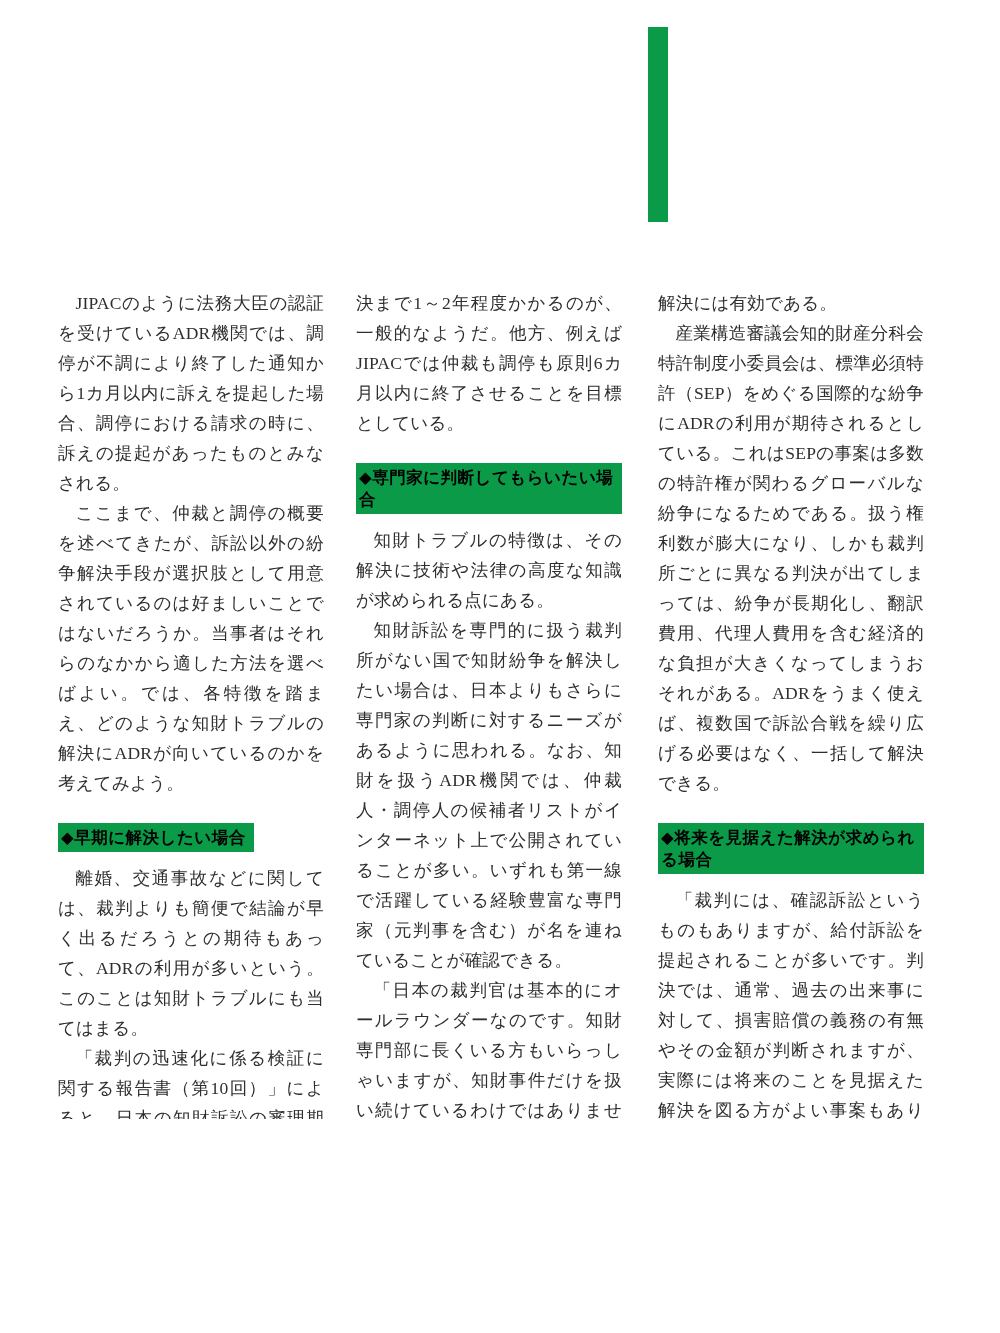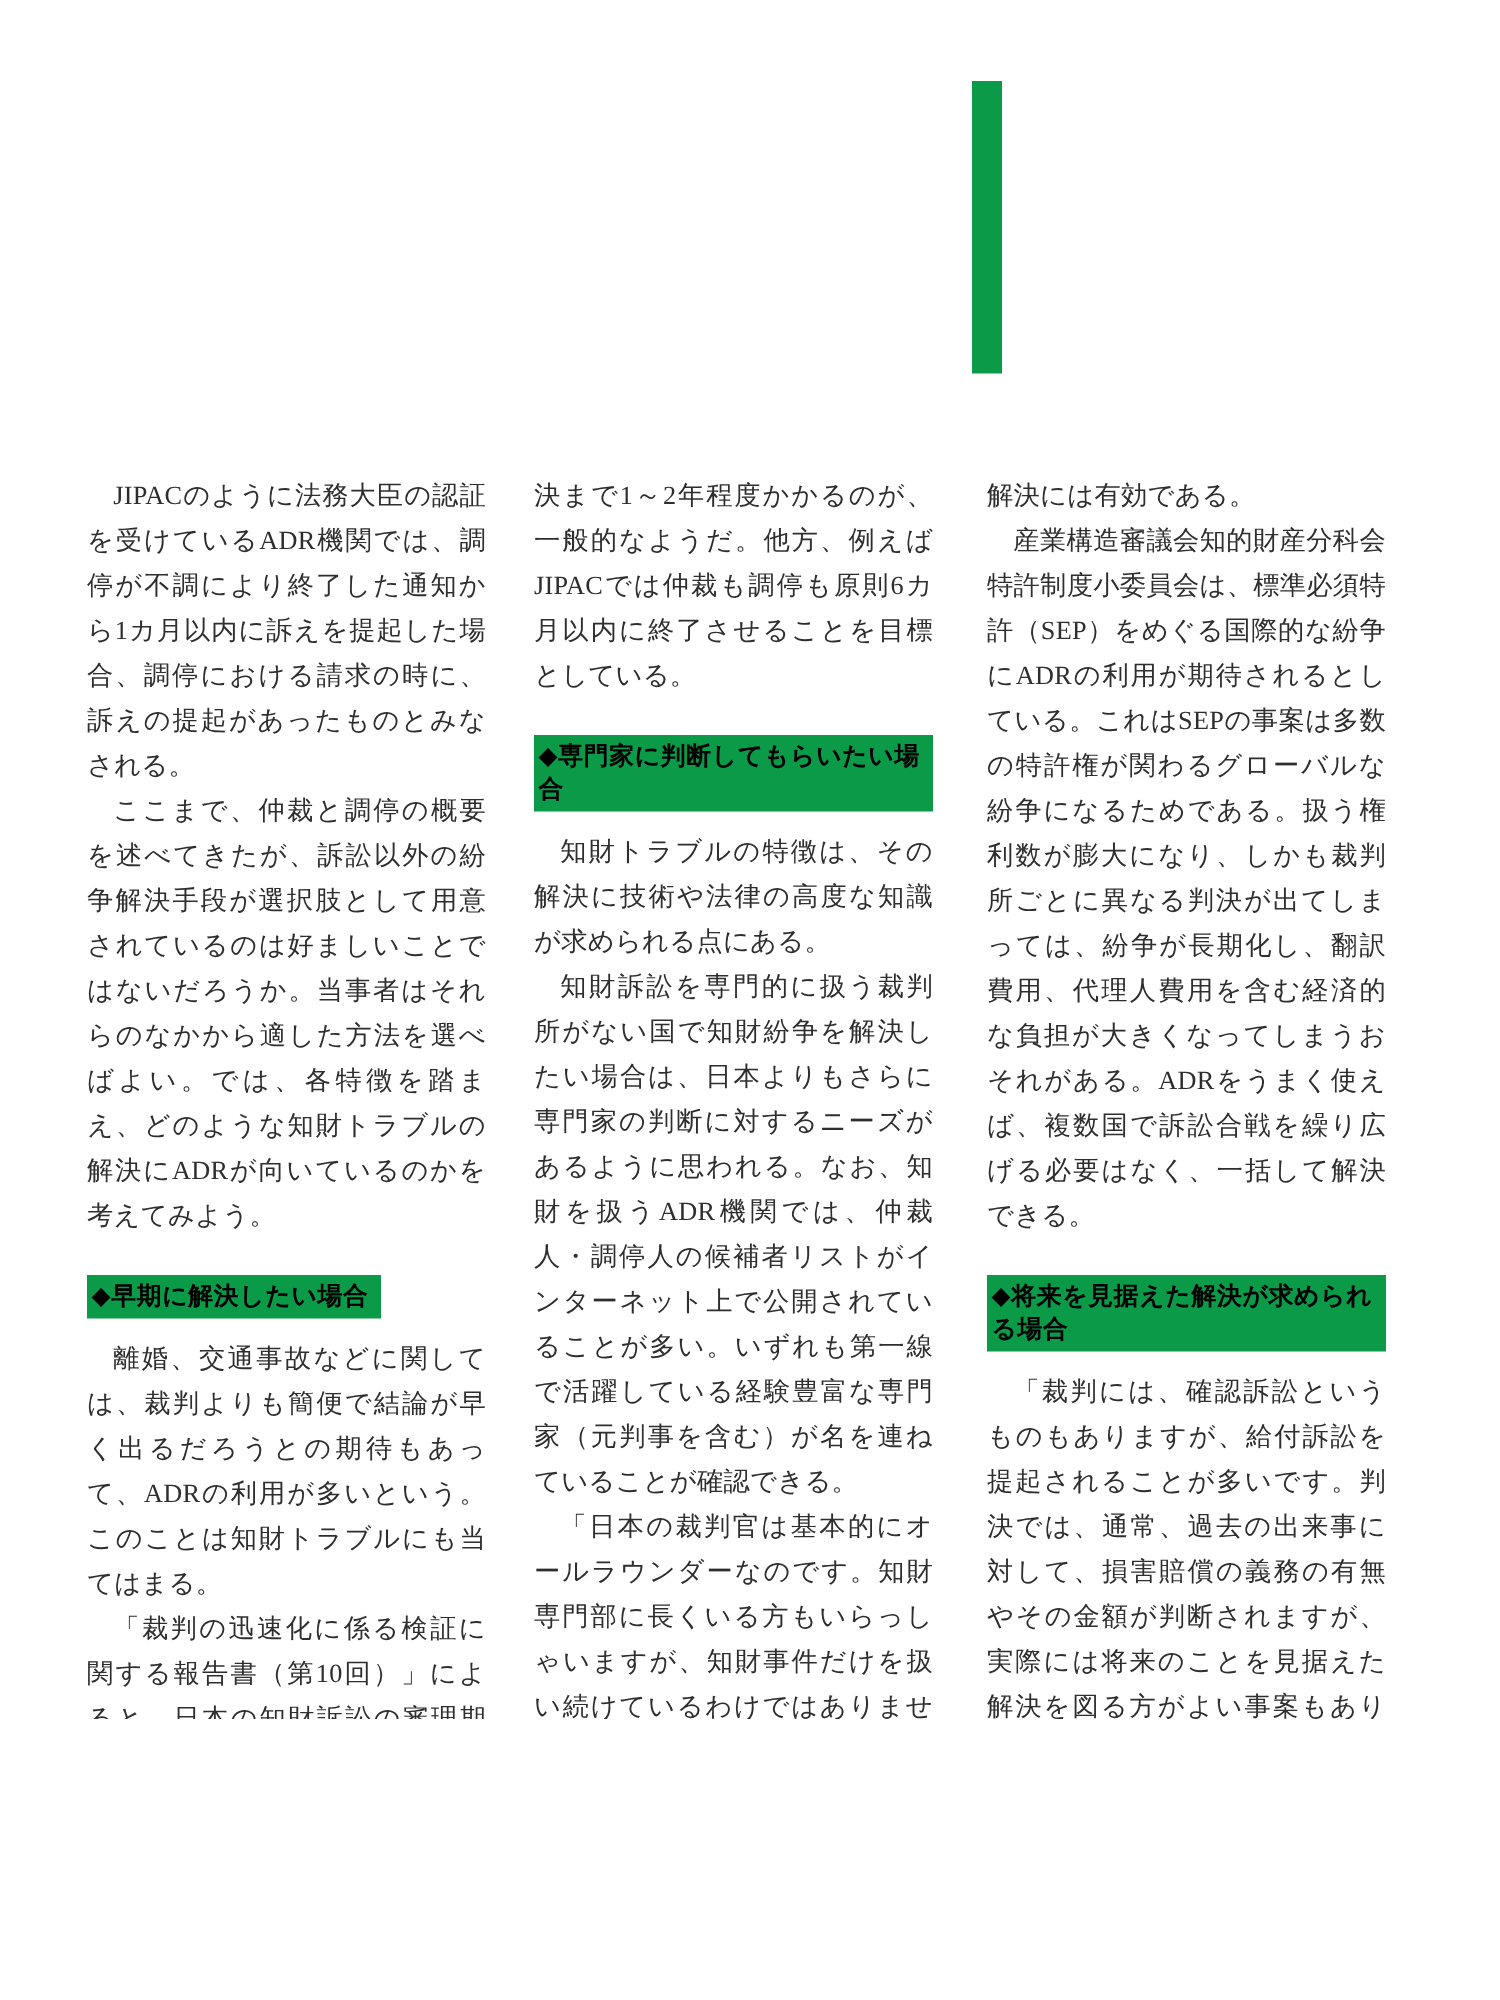--- a/index.html
+++ b/index.html
@@ -2,21 +2,20 @@
 <html lang="ja" style="--accent: #0a9a48;"><head>
 <meta charset="utf-8">
 <style>
   html,body{margin:0;padding:0;background:#ffffff;}
   .page{
     position:relative;
     width:1000px;height:1119px;
     background:#ffffff;
     overflow:hidden;
     font-family:"Liberation Serif","DejaVu Serif",serif;
-    margin-top:27px;
   }
   
   .accent-top{
     position:absolute;left:648px;top:27px;width:20px;height:195px;
     background:var(--accent,#0a9a48);
   }
   .accent-bottom{
     position:absolute;left:0;top:1325px;width:345px;height:8px;
     background:var(--accent,#0a9a48);
   }

